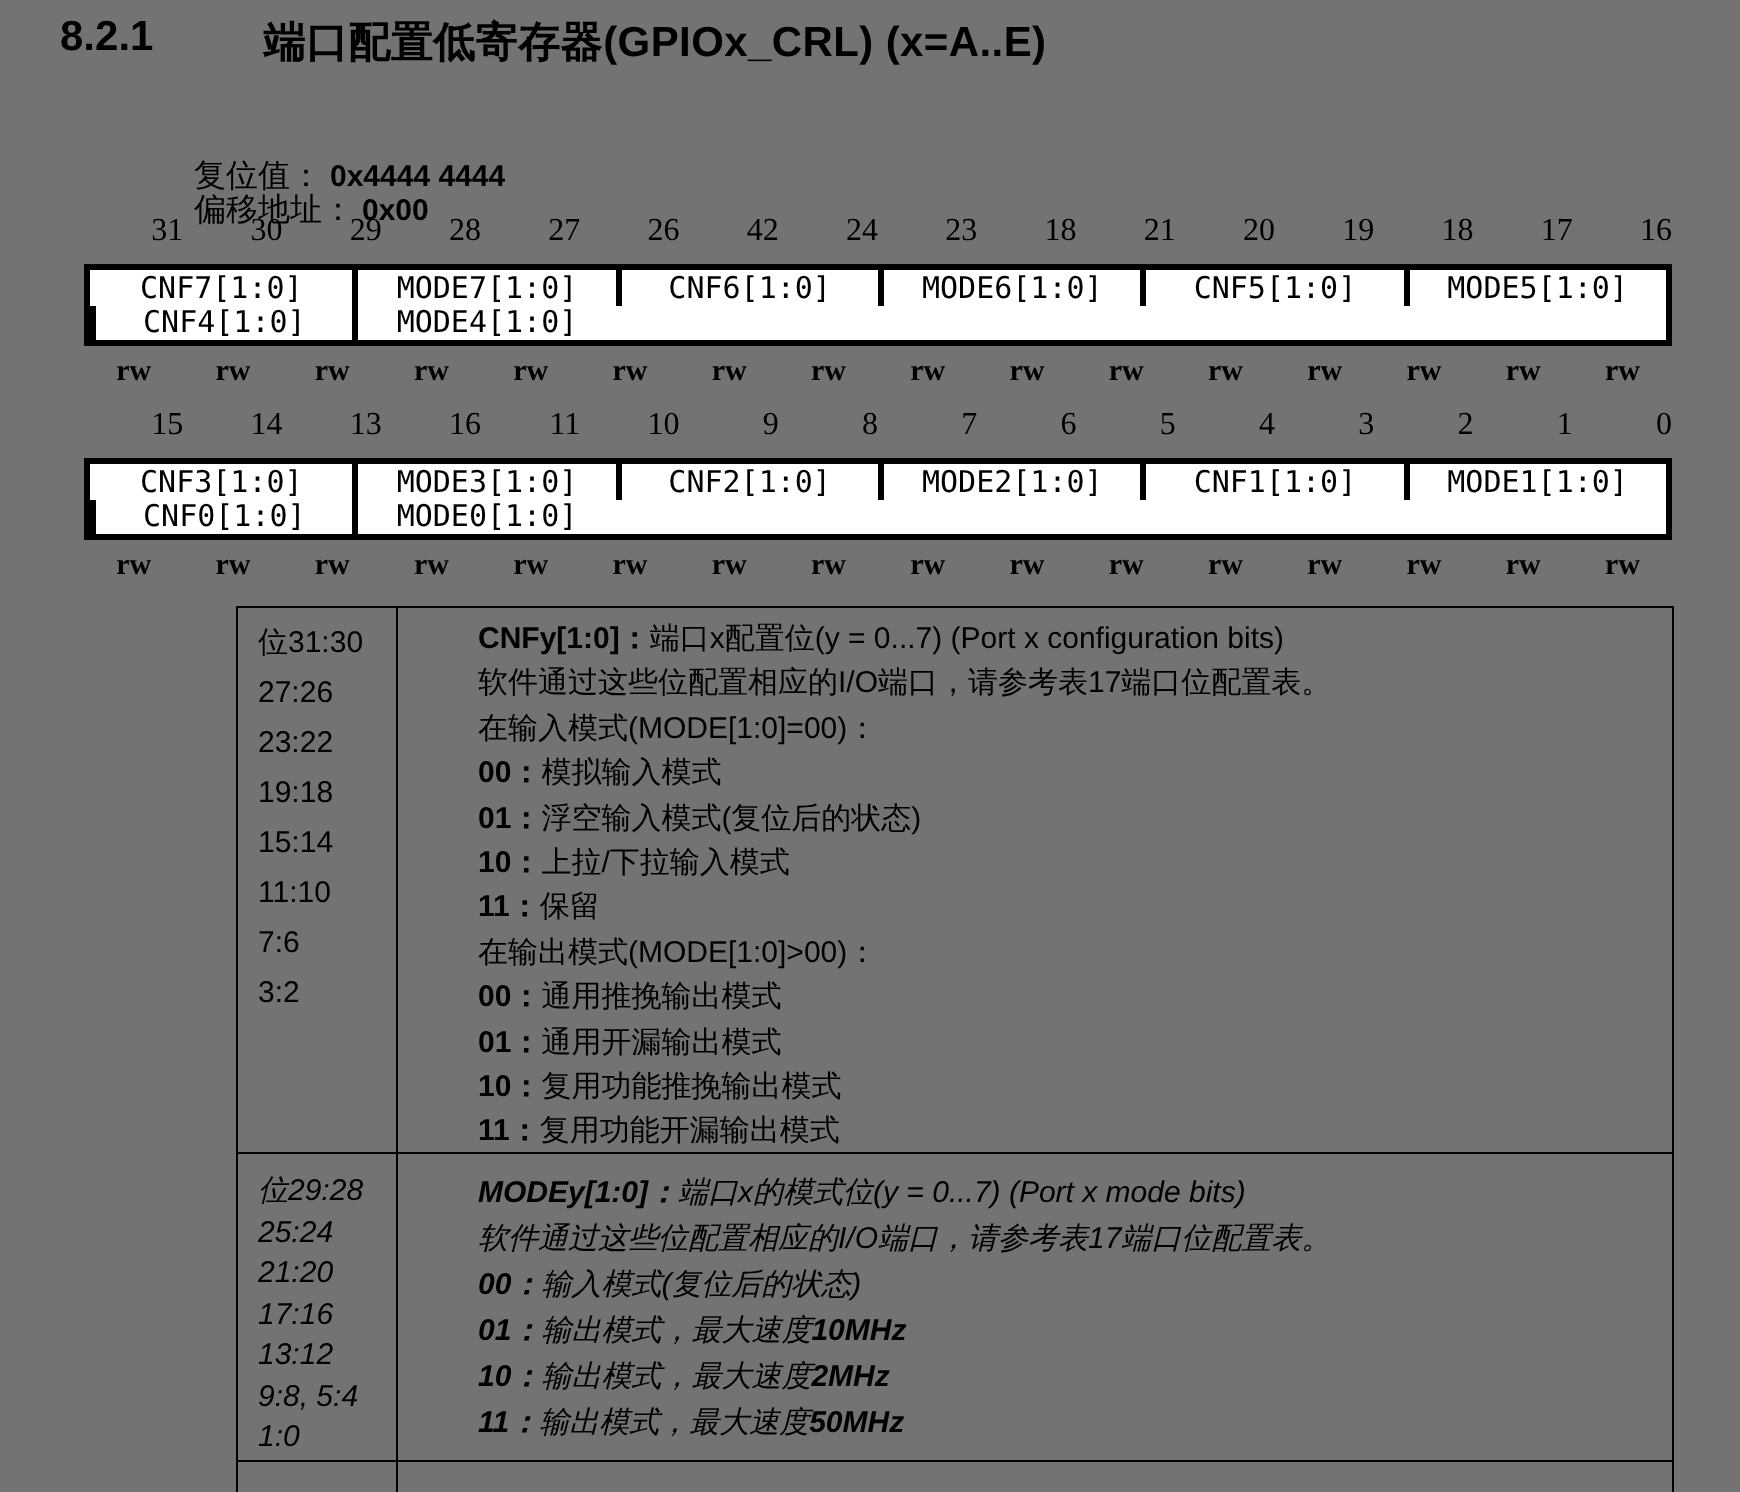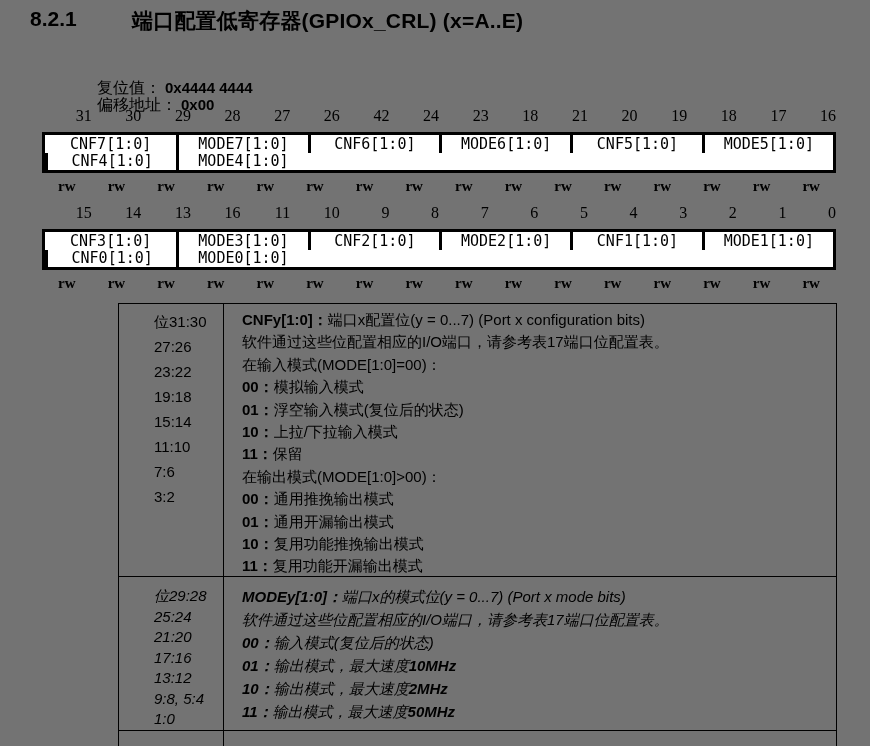--- a/index.html
+++ b/index.html
@@ -59,39 +59,38 @@
   
   .desc-table {
     position: absolute; left: 118px; top: 303px; width: 719px;
     box-sizing: border-box; border-top: 1px solid #000000;
     font-family: "Liberation Sans", sans-serif; font-size: 15px;
   }
   .desc-row {
     display: flex; box-sizing: border-box;
     border-left: 1px solid #000000; border-right: 1px solid #000000;
     border-bottom: 1px solid #000000;
-    padding-left: 25px;
   }
   .desc-row .bits-cell {
     flex: none; width: 80px; box-sizing: border-box;
     border-right: 1px solid #000000;
     padding: 5px 0 0 10px;
   }
   .desc-row .content-cell {
     flex: 1 1 auto; box-sizing: border-box;
     padding: 5px 0 0 18px; overflow: hidden;
   }
   .row0 { height: 273px; }
   .row0 .bits-cell    { line-height: 25px; }
   .row0 .content-cell { line-height: 22.4px; }
   .row1 { height: 154px; font-style: italic; }
   .row1 .bits-cell    { line-height: 20.5px; padding-top: 9px; }
   .row1 .content-cell { line-height: 23px;  padding-top: 8px; }
   .desc-row.stub { height: 15px; border-bottom: none; }
-  .desc-line { white-space: nowrap; }
+  .desc-line { white-space: nowrap; margin-left: 22px; }
   .b { font-weight: bold; }
 </style>
 </head>
 <body>
 
 <div class="canvas">
 
   <div class="sec-num">8.2.1</div>
   <div class="page-title">端口配置低寄存器(GPIOx_CRL) (x=A..E)</div>
 

